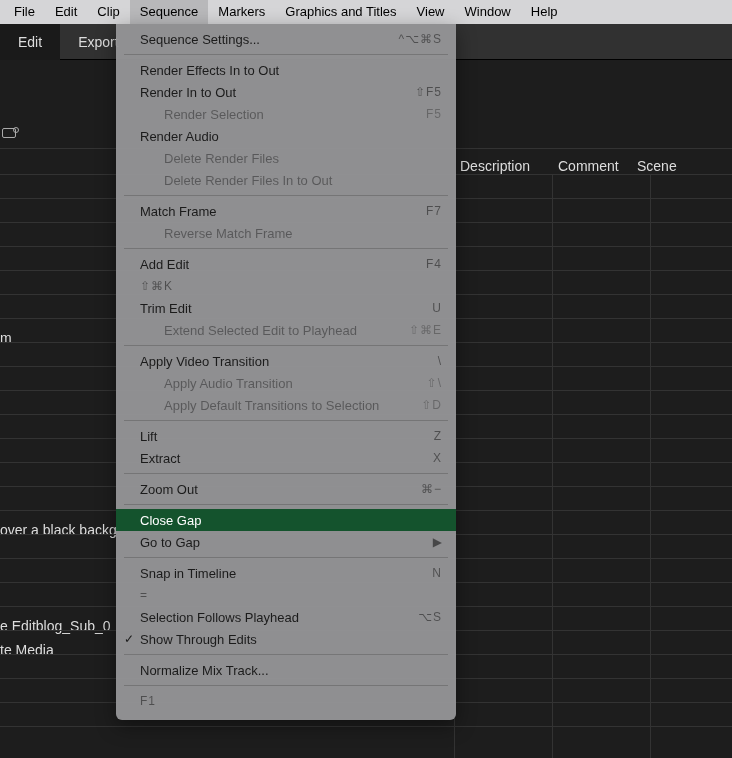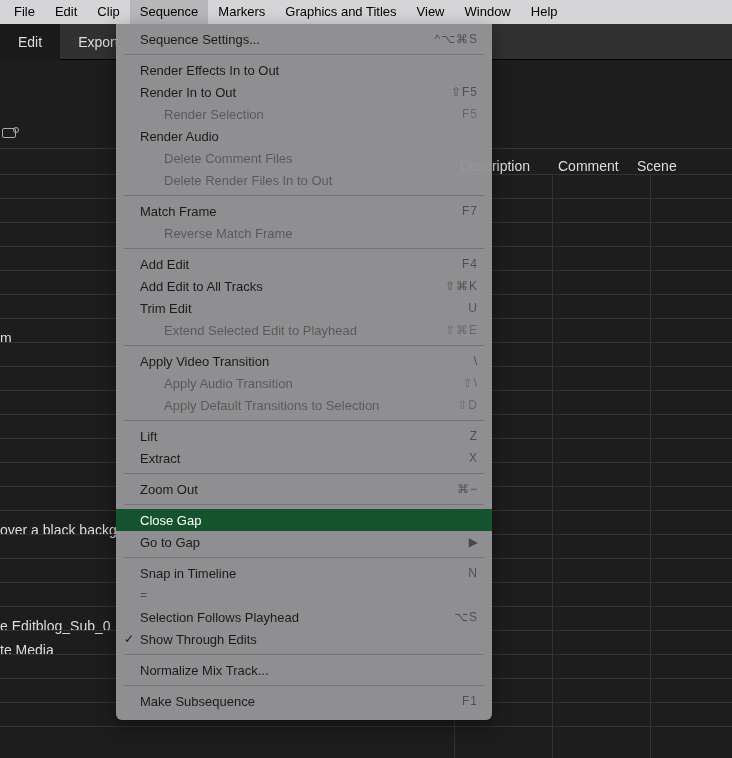--- a/index.html
+++ b/index.html
@@ -103,21 +103,21 @@
     height:4px;
     border:1px solid #aaa;
     border-radius:50%;
   }
 
   
   .dropdown {
     position: absolute;
     left: 116px;
     top: 24px;
-    width: 376px;
+    width: 340px;
     background: rgba(148,148,150,0.96);
     border-radius: 0 0 6px 6px;
     box-shadow: 0 6px 20px rgba(0,0,0,0.4);
     padding: 4px 0 8px 0;
     color: #1b1b1b;
     font-size: 13px;
   }
   .dropdown .row {
     display: flex;
     align-items: center;
@@ -233,40 +233,39 @@
       <span class="sc">⇧F5</span>
     </div>
     <div class="row disabled">
       <span class="label">Render Selection</span>
       <span class="sc">F5</span>
     </div>
     <div class="row">
       <span class="label">Render Audio</span>
     </div>
     <div class="row disabled">
-      <span class="label">Delete Comment Files</span>
+      <span class="label">Delete Render Files</span>
     </div>
     <div class="row disabled">
       <span class="label">Delete Render Files In to Out</span>
     </div>
     <div class="sep"></div>
     <div class="row">
       <span class="label">Match Frame</span>
       <span class="sc">F7</span>
     </div>
     <div class="row disabled">
       <span class="label">Reverse Match Frame</span>
     </div>
     <div class="sep"></div>
     <div class="row">
       <span class="label">Add Edit</span>
       <span class="sc">F4</span>
     </div>
     <div class="row">
-      <span class="label">Add Edit to All Tracks</span>
       <span class="sc">⇧⌘K</span>
     </div>
     <div class="row">
       <span class="label">Trim Edit</span>
       <span class="sc">U</span>
     </div>
     <div class="row disabled">
       <span class="label">Extend Selected Edit to Playhead</span>
       <span class="sc">⇧⌘E</span>
     </div>
@@ -320,16 +319,15 @@
     <div class="row">
       <span class="check">✓</span>
       <span class="label">Show Through Edits</span>
     </div>
     <div class="sep"></div>
     <div class="row">
       <span class="label">Normalize Mix Track...</span>
     </div>
     <div class="sep"></div>
     <div class="row">
-      <span class="label">Make Subsequence</span>
       <span class="sc">F1</span>
     </div>
   </div>
 
 </body></html>

